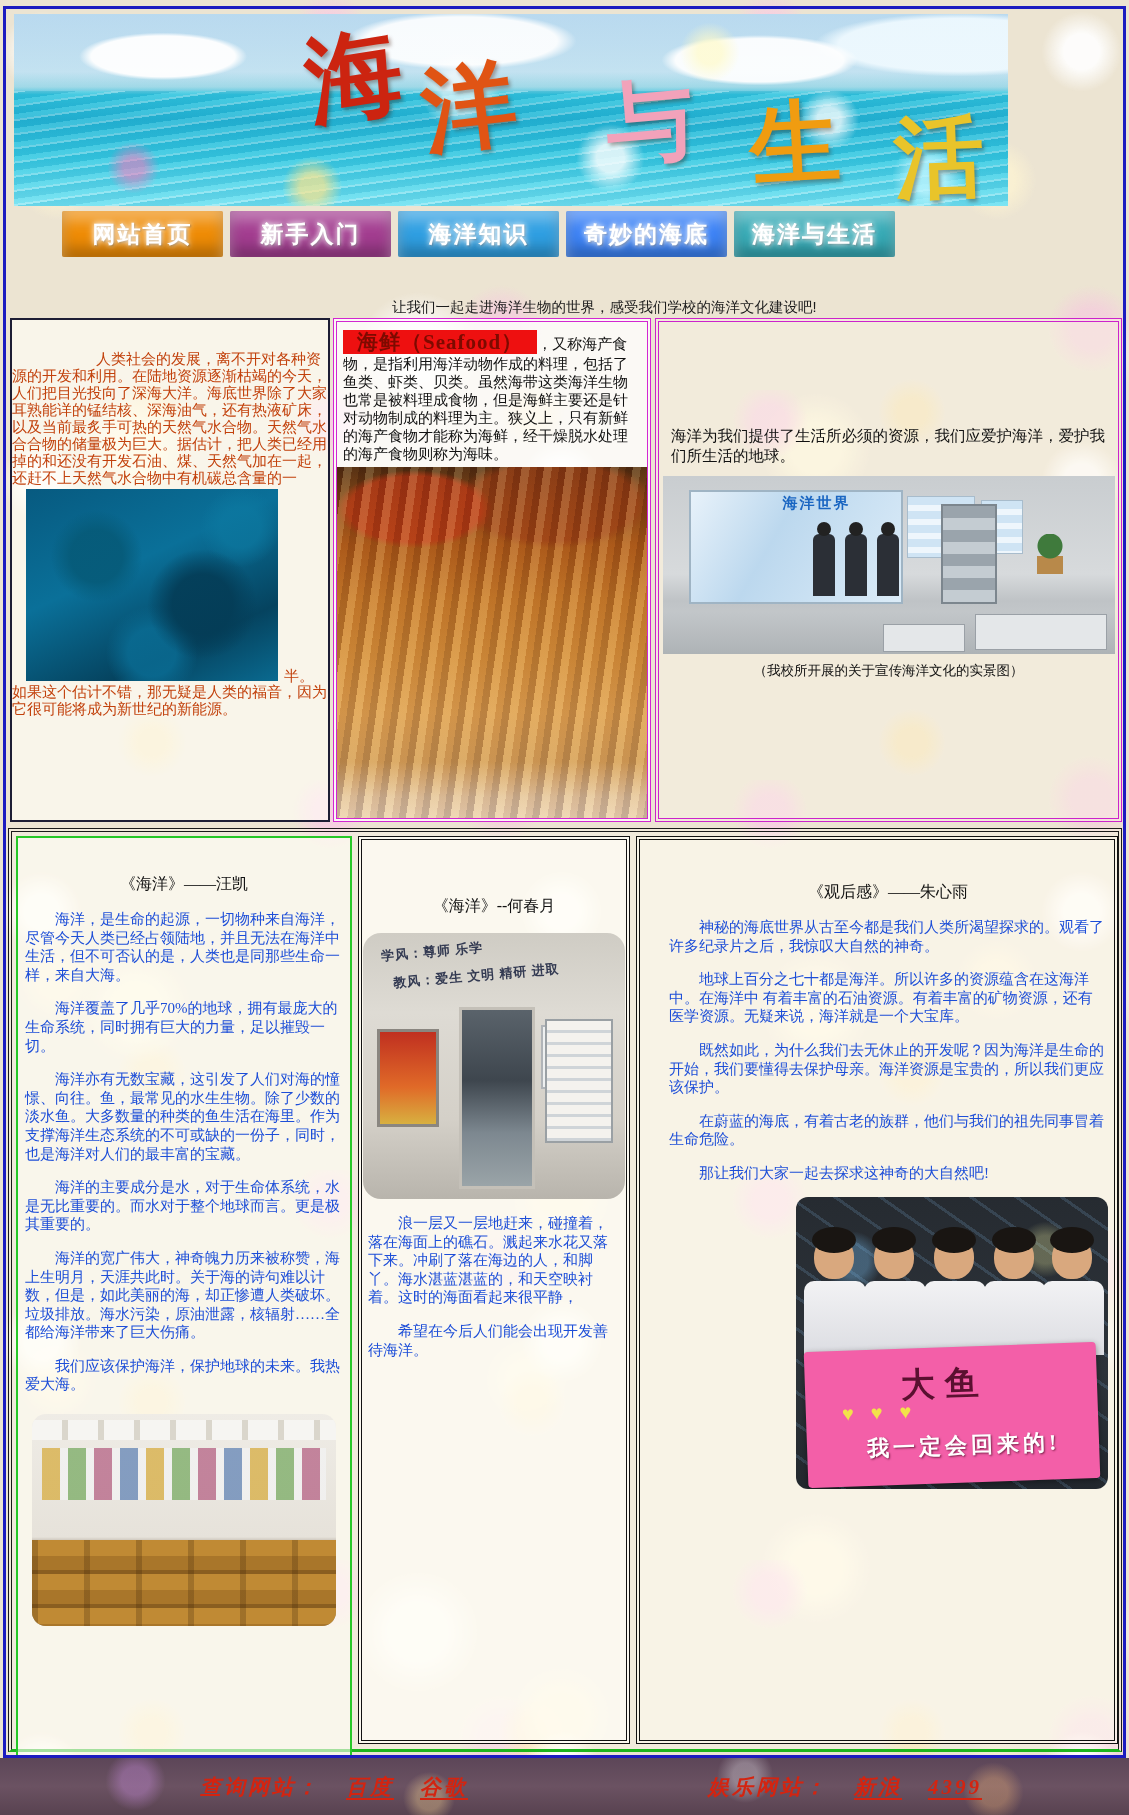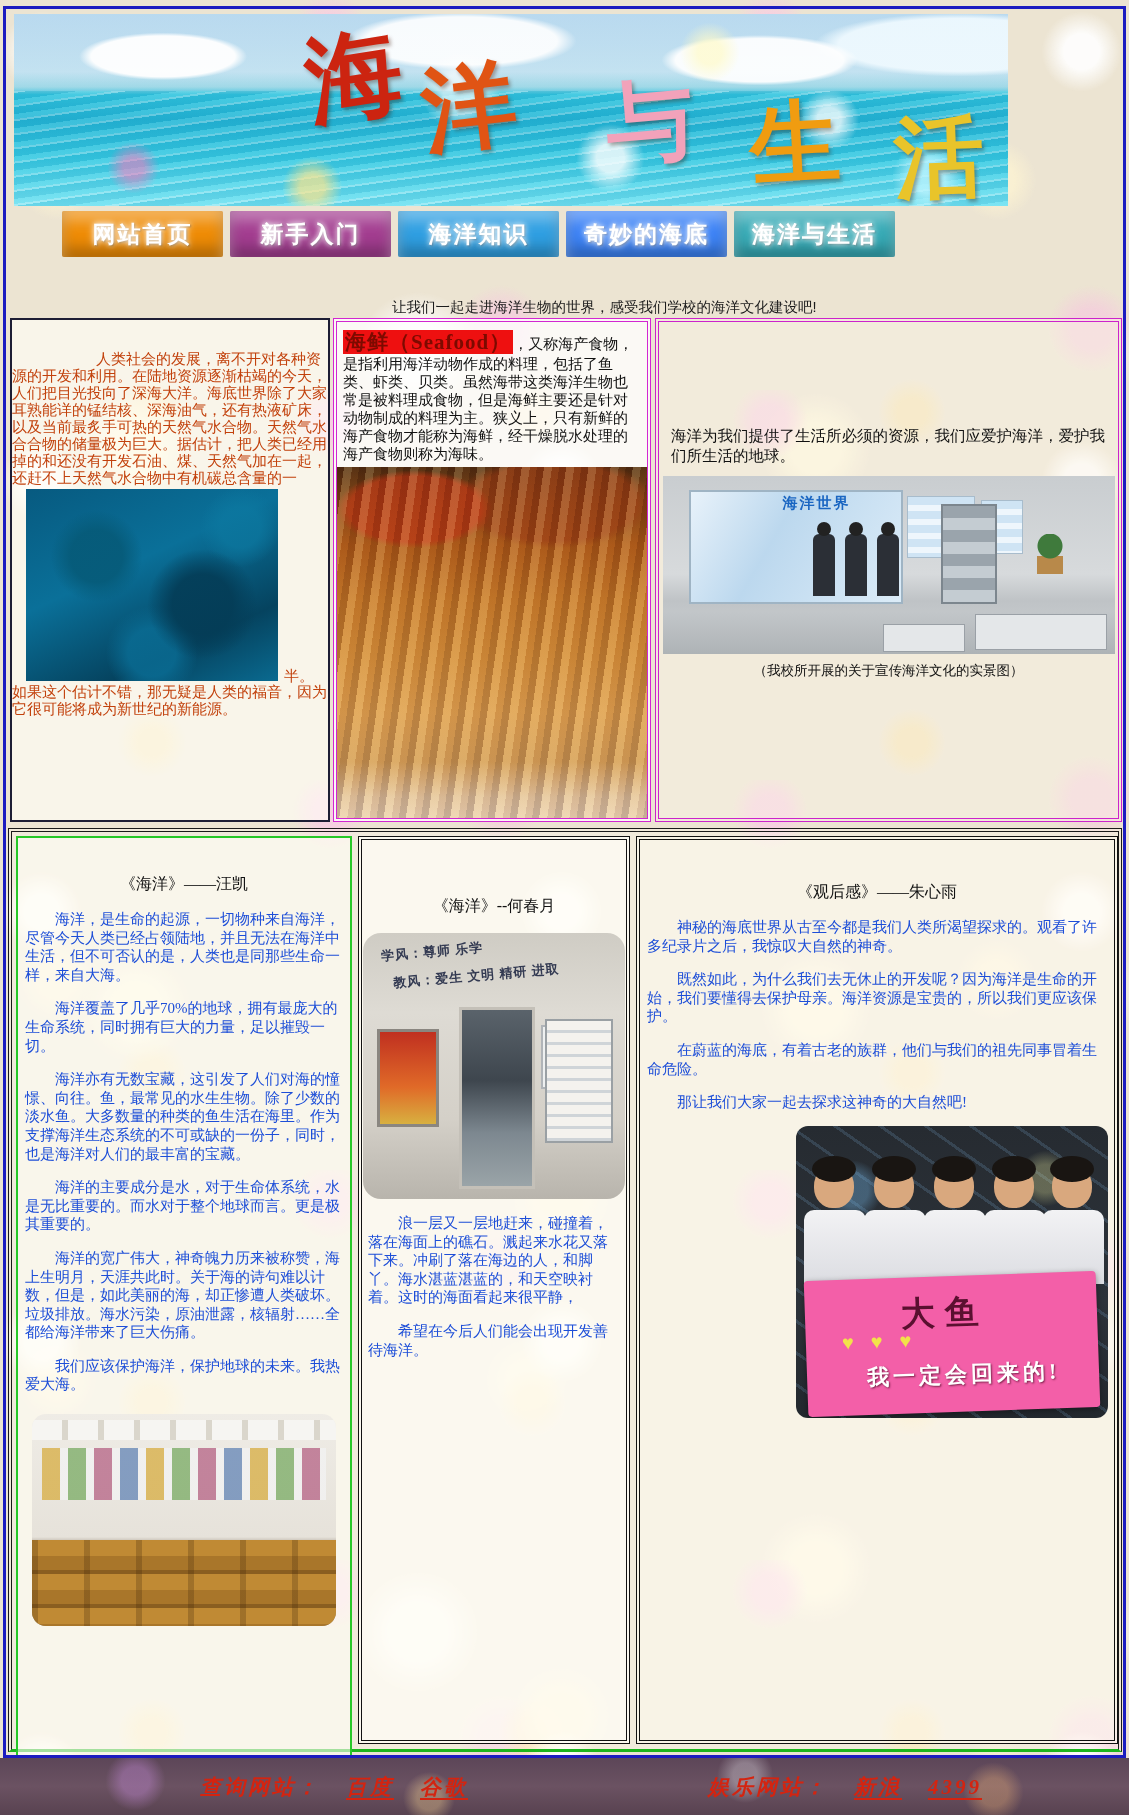--- a/index.html
+++ b/index.html
@@ -69,21 +69,21 @@
   .tl-text .indent{display:inline-block;width:84px;}
   .deep-sea-photo{display:inline-block;width:252px;height:192px;margin:2px 6px 0 14px;
     background:
       radial-gradient(circle at 28% 35%, rgba(6,90,120,.9) 0 26px, transparent 46px),
       radial-gradient(circle at 70% 60%, rgba(4,60,86,.9) 0 30px, transparent 55px),
       radial-gradient(circle at 50% 85%, rgba(10,110,150,.8) 0 24px, transparent 46px),
       radial-gradient(circle at 85% 20%, rgba(12,120,160,.75) 0 20px, transparent 40px),
       linear-gradient(155deg,#075a80 0%,#0a7099 40%,#05435f 75%,#0a6a90 100%);}
 
   .tm-text{padding:8px 6px 4px;font-size:15px;line-height:1.2;color:#111;}
-  .seafood-label{font-size:21px;font-weight:bold;background:#ee1010;color:#7d0a00;padding:0 2px;letter-spacing:1px;text-align:right;}
+  .seafood-label{font-size:21px;font-weight:bold;background:#ee1010;color:#7d0a00;padding:0 14px;letter-spacing:1px;text-align:right;}
   .seafood-photo{width:100%;height:376px;margin-top:auto;
     background:
       repeating-linear-gradient(98deg, rgba(120,58,12,.35) 0 7px, rgba(236,180,104,.35) 7px 15px, rgba(178,100,30,.3) 15px 22px),
       radial-gradient(ellipse 120px 60px at 25% 12%, rgba(190,40,20,.75) 0 55%, transparent 65%),
       radial-gradient(ellipse 150px 70px at 70% 10%, rgba(150,50,20,.7) 0 55%, transparent 66%),
       linear-gradient(180deg,#301c10 0%,#6e3812 10%,#a85418 22%,#c47a2c 38%,#d39240 54%,#dfa85c 70%,#d4a868 84%,#e9dcc6 94%,#f2ece0 100%);}
 
   .tr-text{padding:104px 10px 0 12px;font-size:15.5px;line-height:1.3;color:#111;}
   .display-photo{position:relative;width:452px;height:178px;margin:10px auto 0;background:linear-gradient(180deg,#c9cdd0 0%,#d7dadc 55%,#bfc3c6 70%,#cfd3d5 100%);overflow:hidden;}
   .display-photo .wallpanel{position:absolute;left:26px;top:14px;width:210px;height:110px;background:linear-gradient(120deg,#e8f2fa,#bcd8ee 40%,#dcecf8);border:2px solid #9fb4c4;}
@@ -94,21 +94,21 @@
   .display-photo .cabinet{position:absolute;right:118px;top:28px;width:52px;height:96px;background:repeating-linear-gradient(180deg,#9aa4ac 0 12px,#c4ccd2 12px 24px);border:2px solid #7c868e;}
   .display-photo .floor{position:absolute;left:0;bottom:0;width:100%;height:42px;background:linear-gradient(180deg,#c2c6c9,#aeb3b6);}
   .display-photo .table{position:absolute;background:#e4e7e9;border:1px solid #9aa0a6;}
   .display-photo .plant{position:absolute;right:52px;top:58px;width:26px;height:40px;background:radial-gradient(circle at 50% 30%, #3f7a3c 0 12px, transparent 13px),linear-gradient(180deg,transparent 55%,#b8894a 55%);}
   .tr-caption{margin-top:8px;text-align:center;font-size:13.5px;color:#101010;}
 
   
   .bottom-container{position:absolute;left:8px;top:828px;width:1114px;height:924px;border:4px double #1a1a1a;border-bottom:3px solid #1db51d;box-sizing:border-box;background:rgba(255,252,244,.28);}
   .panel-bl{left:4px;top:4px;width:336px;height:1108px;border:2px solid #28c828;background:rgba(255,253,245,.6);}
   .panel-bm{left:346px;top:4px;width:272px;height:908px;border:4px double #111;background:rgba(255,253,247,.72);}
-  .panel-br{left:624px;top:4px;width:482px;height:908px;border:4px double #111;background:rgba(255,252,242,.5);}
+  .panel-br{left:624px;top:4px;width:482px;height:908px;border:4px double #111;background:rgba(255,252,242,.5);padding-left:22px;}
   .bottom-container .panel{position:absolute;}
 
   .col-heading{text-align:center;font-size:16px;color:#111;}
   .panel-bl .col-heading{margin-top:36px;}
   .panel-bm .col-heading{margin-top:56px;}
   .panel-br .col-heading{margin-top:42px;}
   .col-para{font-size:15px;line-height:1.24;color:#1d4ed8;margin:15px 7px 0;text-indent:2em;}
   .panel-bm .col-para{margin:15px 6px 0;}
 
   .artroom-photo{display:block;width:304px;height:212px;margin:20px auto 0;border-radius:14px;overflow:hidden;position:relative;
@@ -245,20 +245,21 @@
       <div class="smallposter"></div>
       <div class="whiteboard"></div>
     </div>
     <p class="col-para">浪一层又一层地赶来，碰撞着，落在海面上的礁石。溅起来水花又落下来。冲刷了落在海边的人，和脚丫。海水湛蓝湛蓝的，和天空映衬着。这时的海面看起来很平静，</p>
     <p class="col-para">希望在今后人们能会出现开发善待海洋。</p>
   </div>
 
   <div class="panel panel-br">
     <div class="col-heading">《观后感》——朱心雨</div>
     <p class="col-para">神秘的海底世界从古至今都是我们人类所渴望探求的。观看了许多纪录片之后，我惊叹大自然的神奇。</p>
+    <p class="col-para">地球上百分之七十都是海洋。所以许多的资源蕴含在这海洋中。在海洋中 有着丰富的石油资源。有着丰富的矿物资源，还有医学资源。无疑来说，海洋就是一个大宝库。</p>
     <p class="col-para">既然如此，为什么我们去无休止的开发呢？因为海洋是生命的开始，我们要懂得去保护母亲。海洋资源是宝贵的，所以我们更应该保护。</p>
     <p class="col-para">在蔚蓝的海底，有着古老的族群，他们与我们的祖先同事冒着生命危险。</p>
     <p class="col-para">那让我们大家一起去探求这神奇的大自然吧!</p>
     <div class="students-photo">
       <div class="head" style="left:18px;"></div>
       <div class="head" style="left:78px;"></div>
       <div class="head" style="left:138px;"></div>
       <div class="head" style="left:198px;"></div>
       <div class="head" style="left:256px;"></div>
       <div class="shirt" style="left:8px;"></div>

